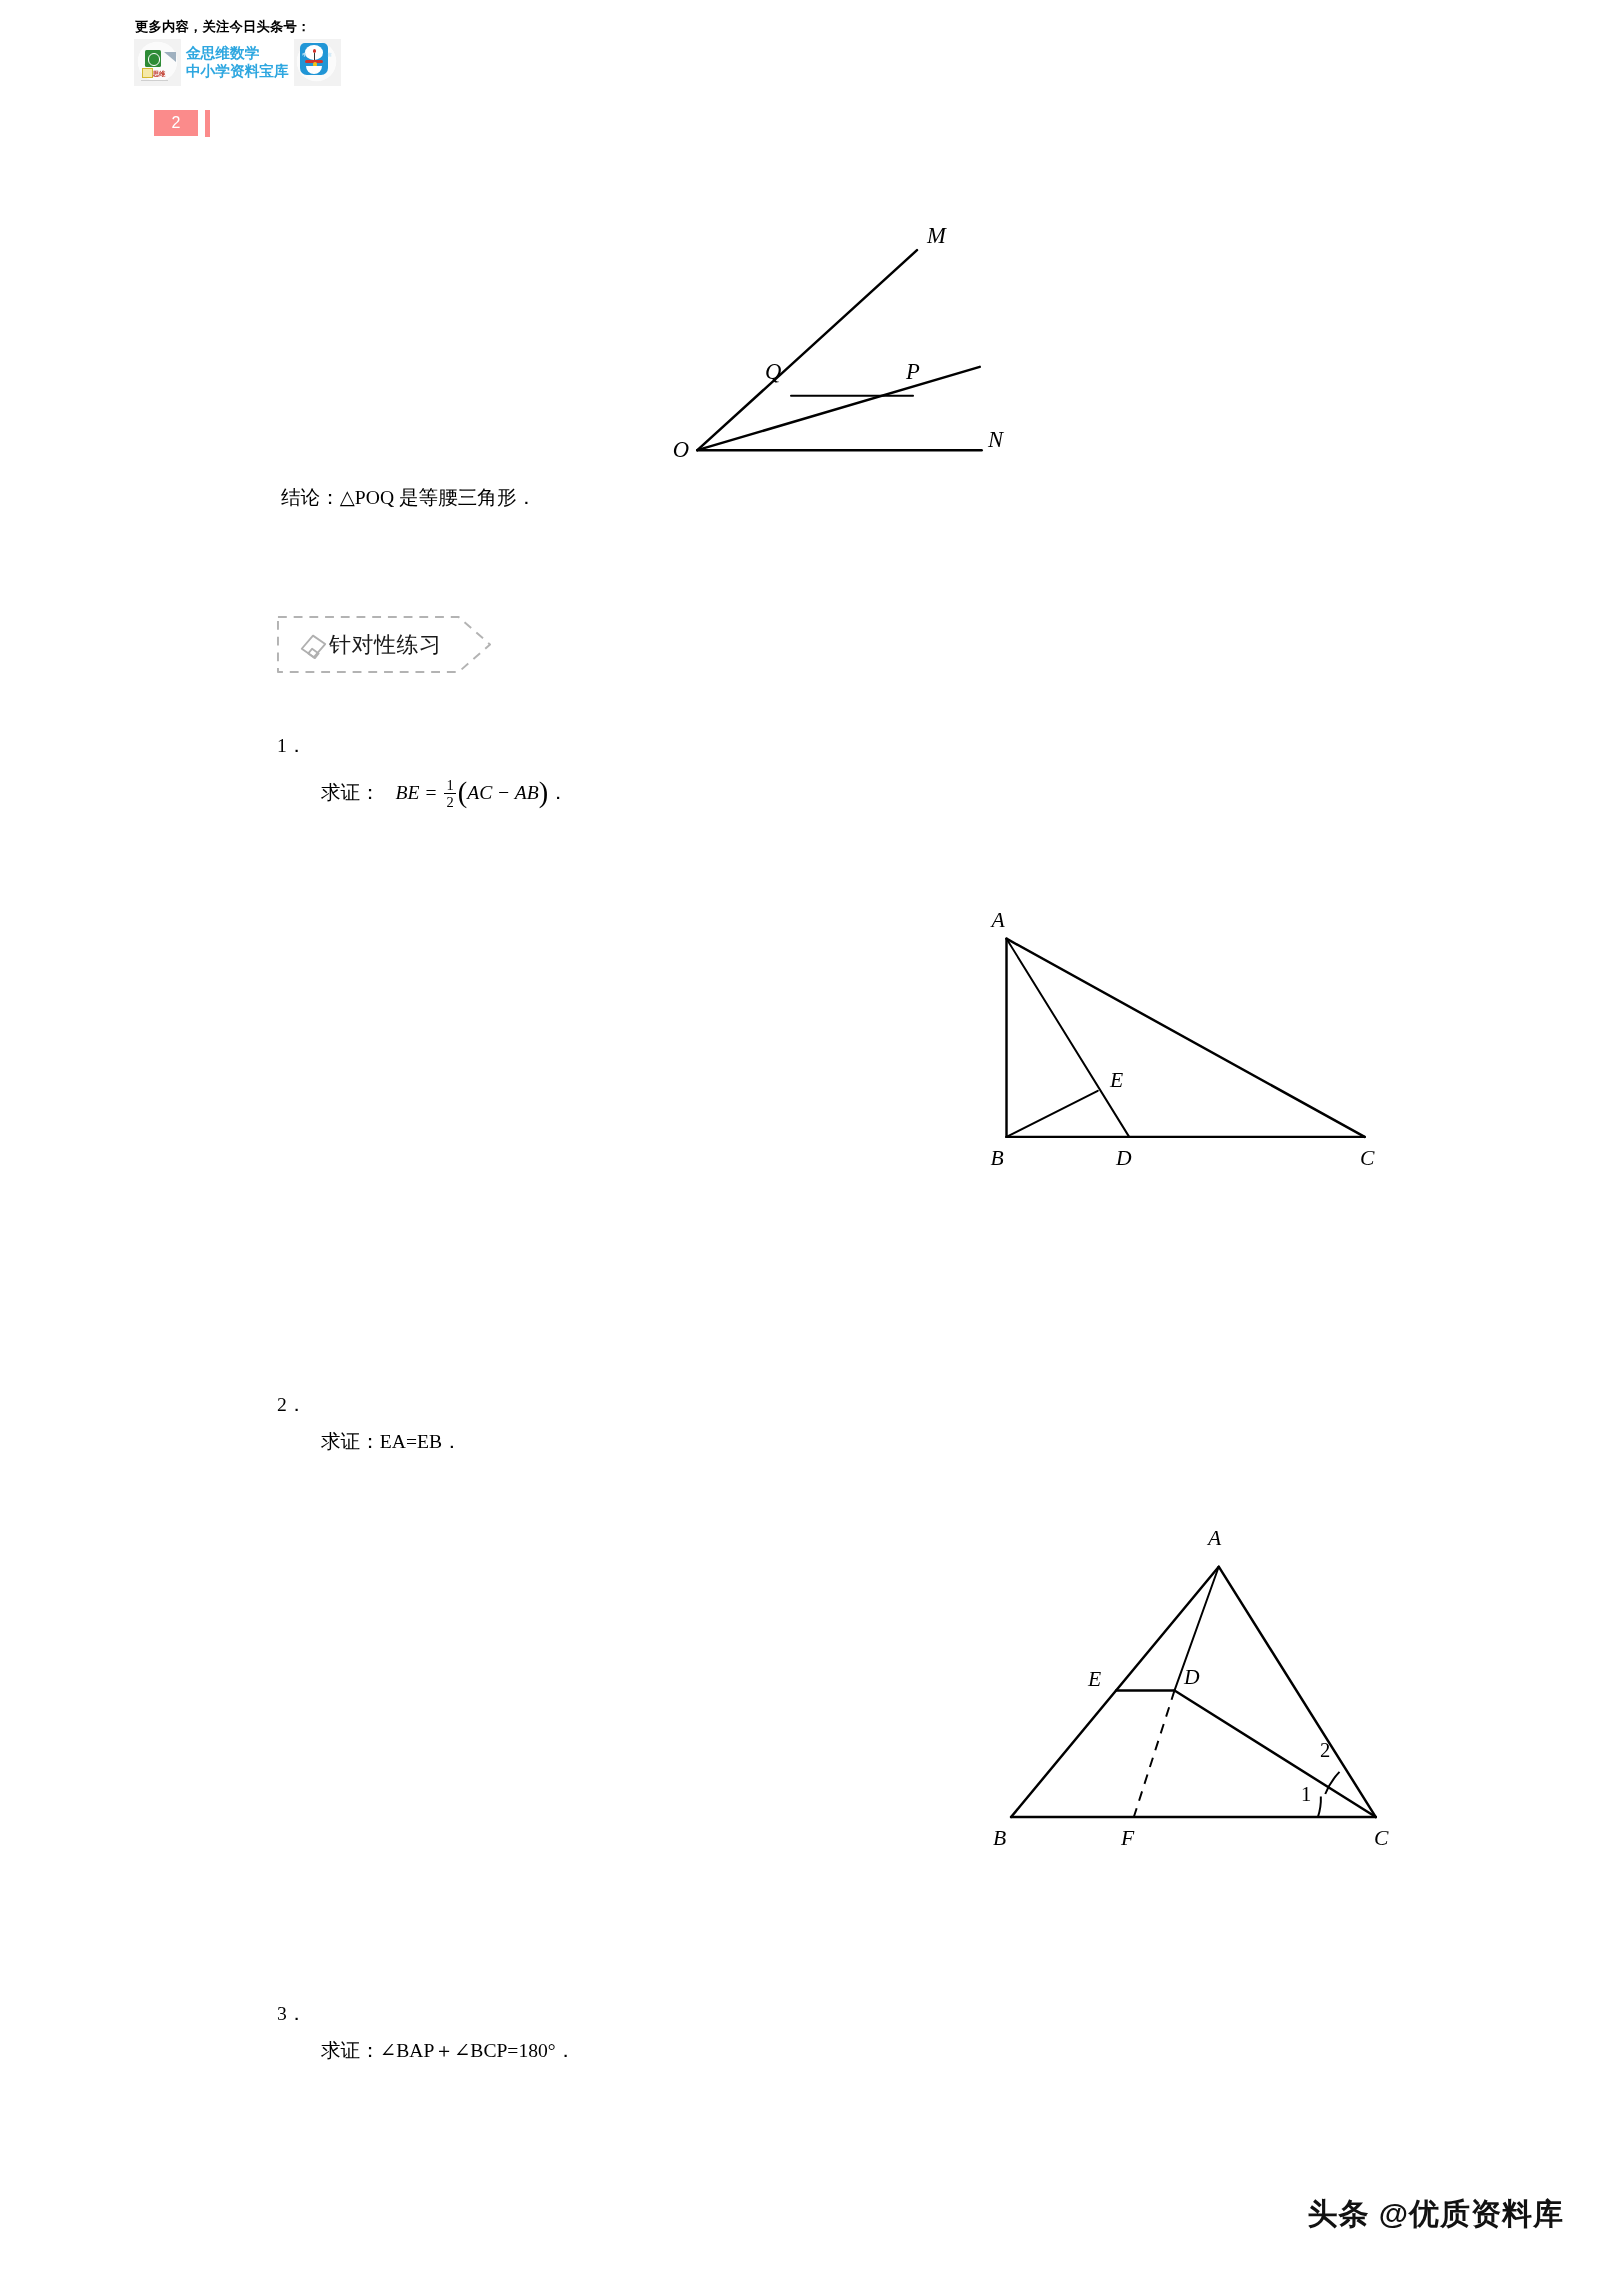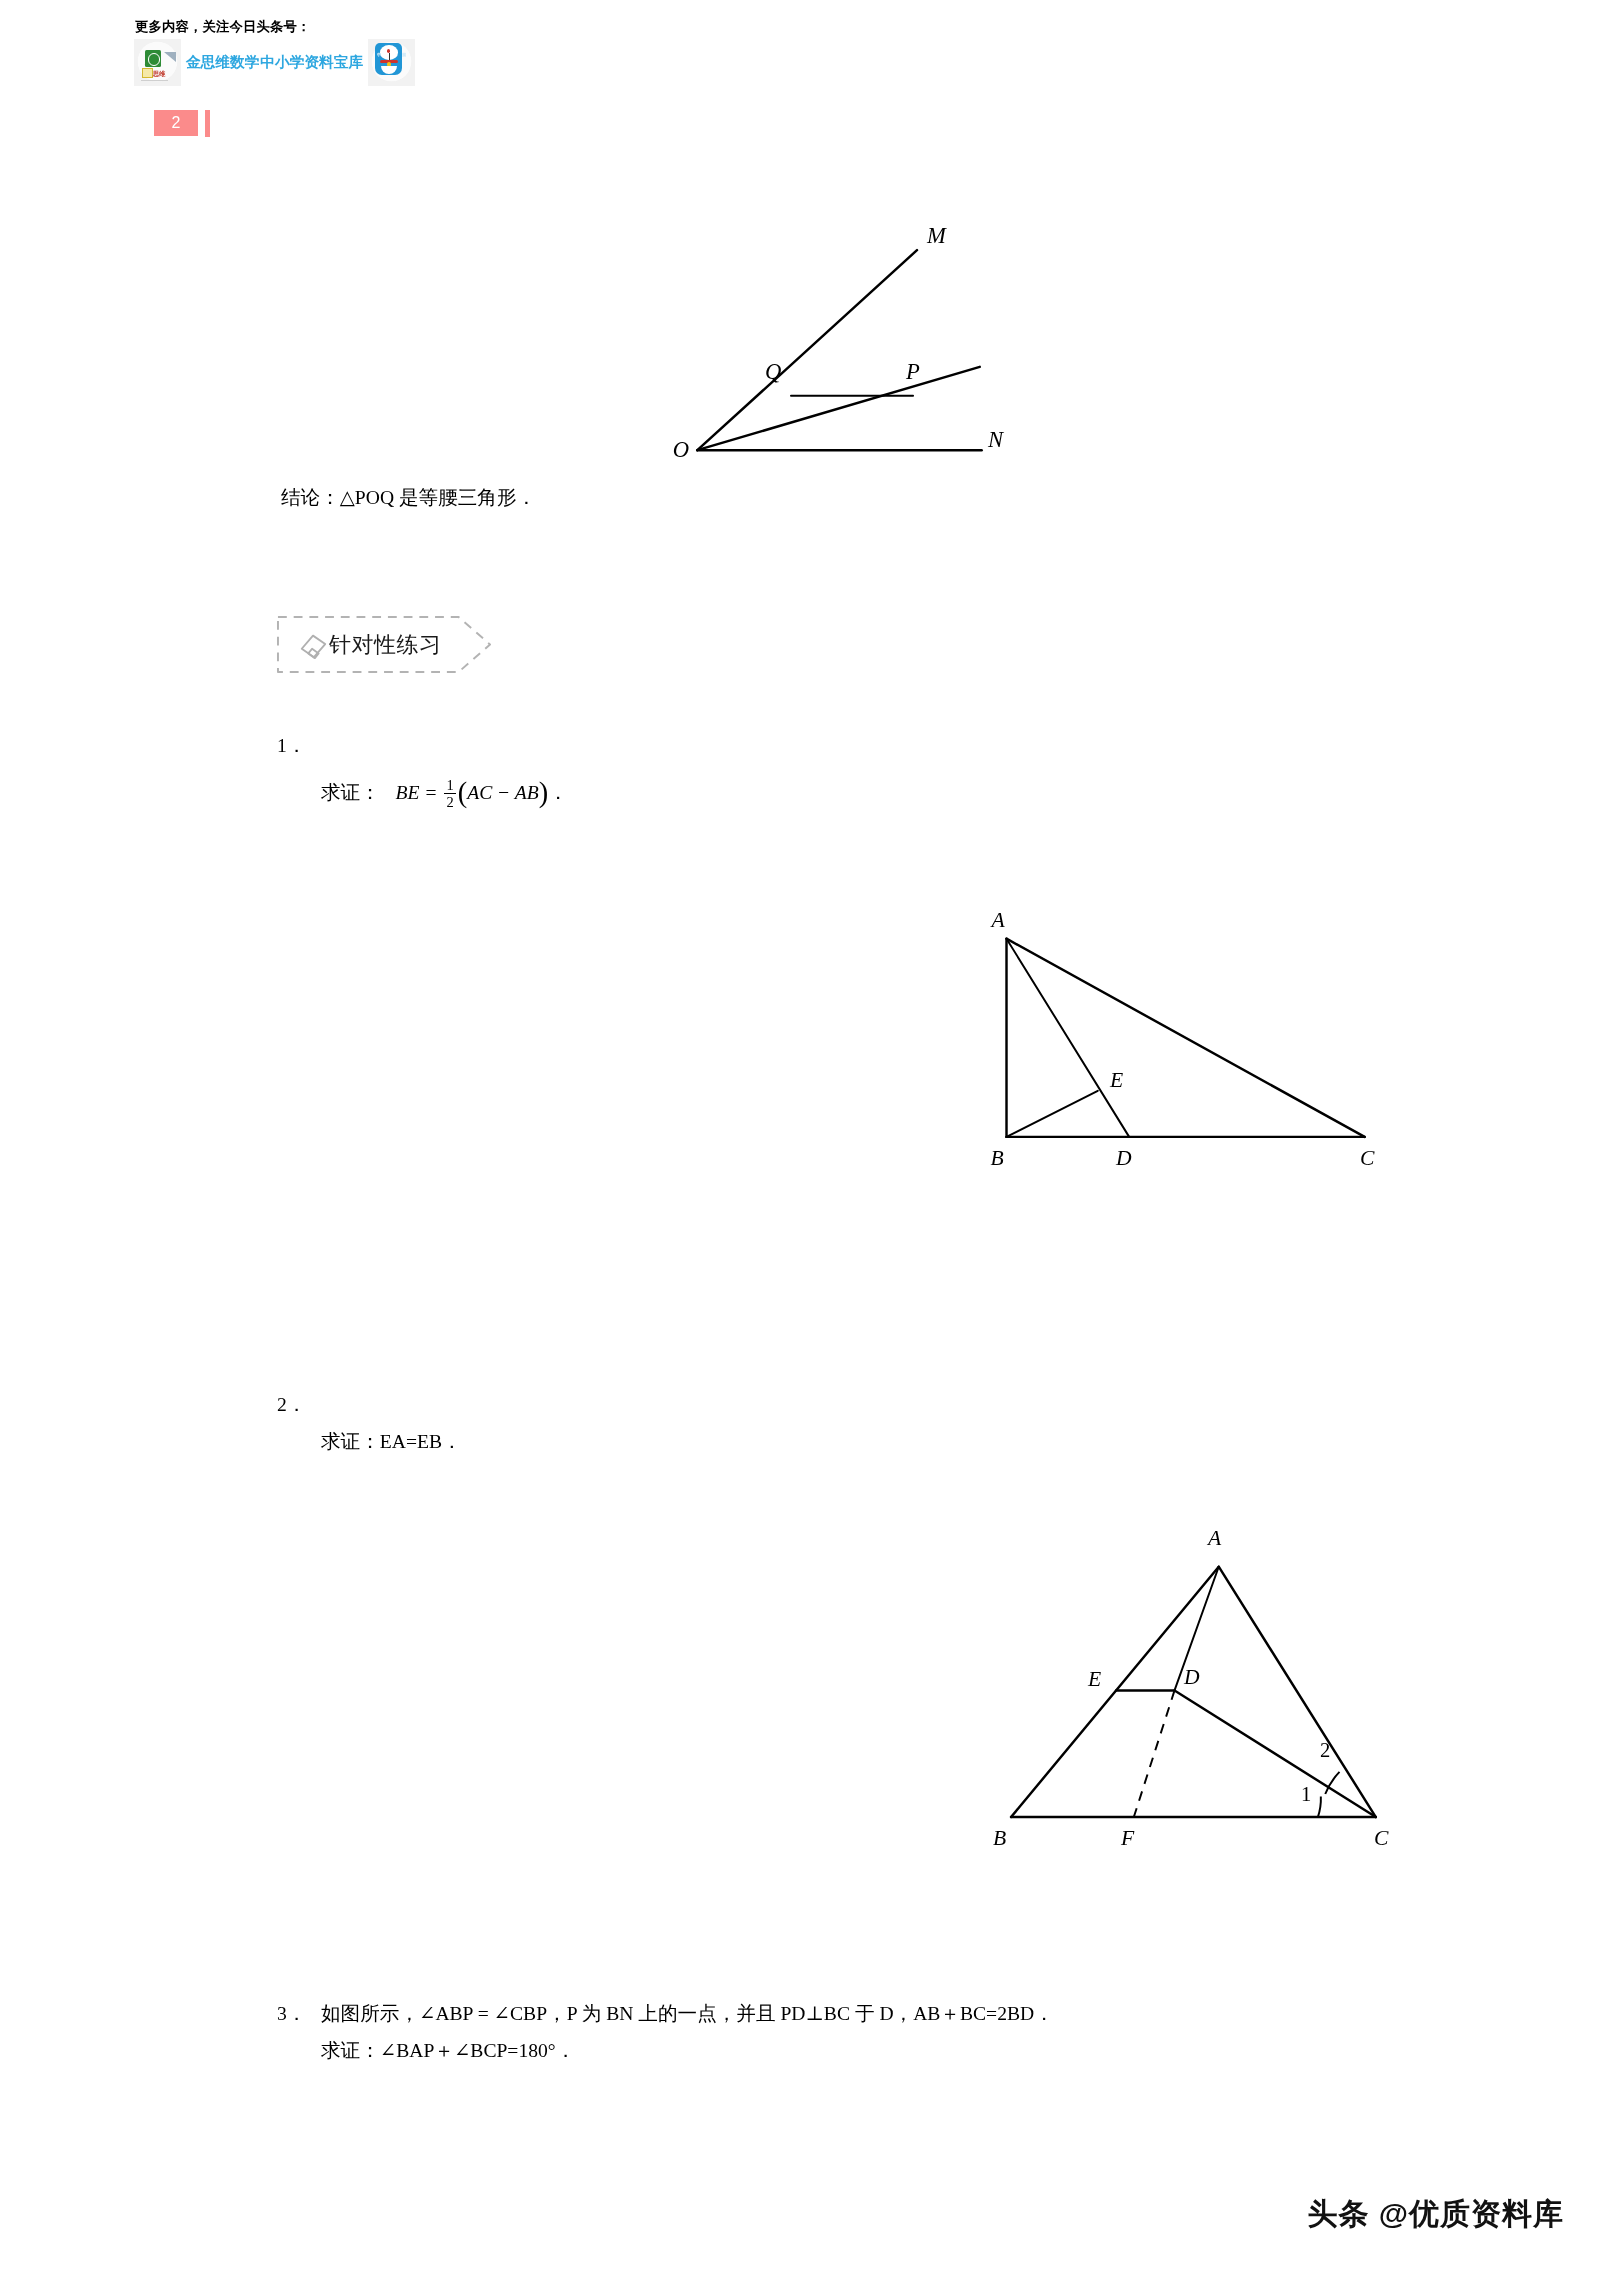--- a/index.html
+++ b/index.html
@@ -151,21 +151,21 @@
     font-size: 3.9px;
     color: #cfe9f7;
     writing-mode: vertical-rl;
     font-family: "Liberation Sans", "DejaVu Sans", sans-serif;
   }
   .dr-left { left: 8.3px; top: 10.8px; }
   .dr-right { right: 8.3px; top: 10.8px; }
 
   #promo-words {
     display: flex;
-    flex-direction: row;
+    flex-direction: column;
     justify-content: center;
     gap: 1px;
     padding: 0 2px;
   }
   .promo-word {
     font-family: "Liberation Sans", "DejaVu Sans", sans-serif;
     font-weight: bold;
     font-size: 14.7px;
     line-height: 1.12;
     color: #2ea7e0;
@@ -416,19 +416,18 @@
     <div class="body-text mi" style="left:4.9px; top:330px; font-size:21.6px;">B</div>
     <div class="body-text mi" style="left:133px; top:330px; font-size:21.6px;">F</div>
     <div class="body-text mi" style="left:386px; top:330px; font-size:21.6px;">C</div>
     <div class="body-text mi" style="left:100px; top:171px; font-size:21.6px;">E</div>
     <div class="body-text mi" style="left:196px; top:169px; font-size:21.6px;">D</div>
     <div class="body-text" style="left:313px; top:287px; font-size:20.6px;">1</div>
     <div class="body-text" style="left:332px; top:243px; font-size:20.6px;">2</div>
   </div>
 
   <div class="body-text" style="left:241px; top:1999px;">3．</div>
-  <div class="body-text" style="left:285px; top:1999px;">如图所示，∠ABP = ∠CBP，P 为 BN 上的一点，并且 PD⊥BC 于 D，AB＋BC=2BD．</div>
   <div class="body-text" style="left:285px; top:2036px;">求证：∠BAP＋∠BCP=180°．</div>
 
   <div id="footer-watermark">头条 @优质资料库</div>
 
 </div>
 
 
 </body></html>

